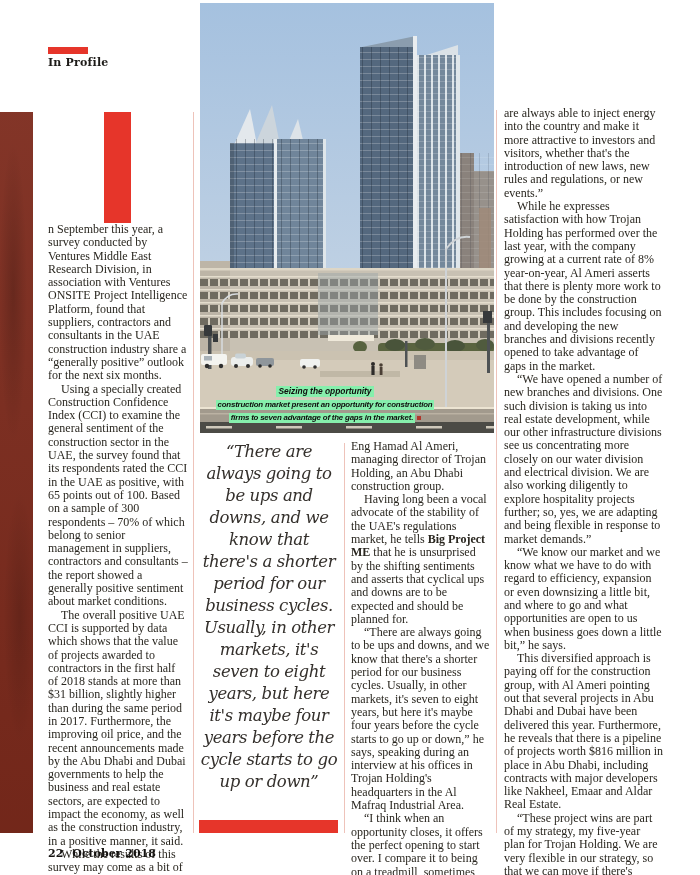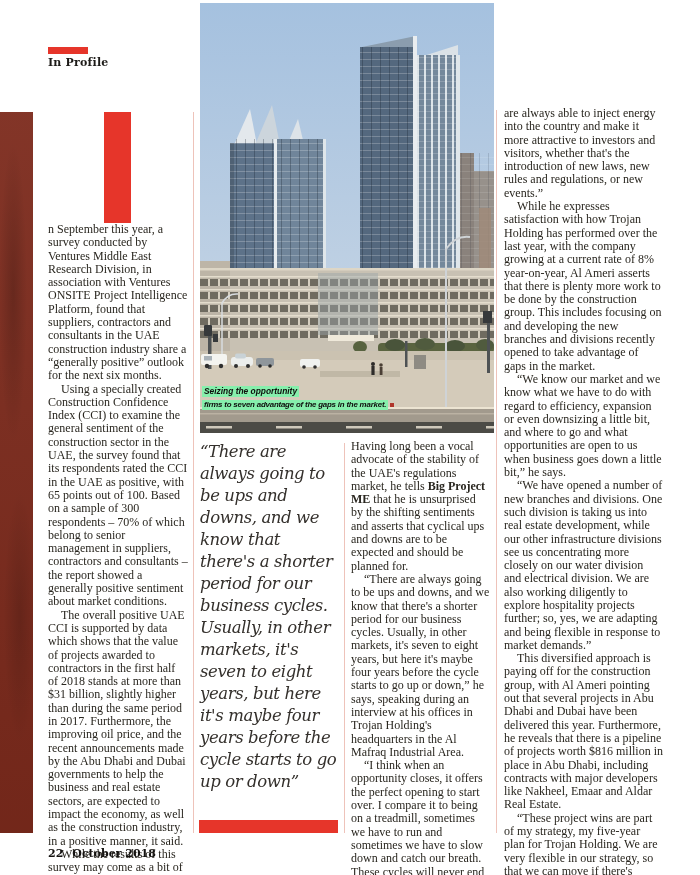--- a/index.html
+++ b/index.html
@@ -1,18 +1,18 @@
 <!DOCTYPE html>
 <html><head>
 <meta charset="utf-8">
 <style>
   html,body{margin:0;padding:0;}
   body{width:700px;height:875px;position:relative;background:#ffffff;overflow:hidden;
        font-family:"Liberation Serif", serif;}
-  .abs{position:absolute;}
+  .abs{position:absolute;text-align:center;}
 
   
   .kicker-bar{left:48px;top:47px;width:40px;height:7px;background:#e6352a;}
   .kicker-label{left:48px;top:56px;font-family:"DejaVu Serif",serif;font-weight:bold;
                 font-size:11px;color:#1d1b18;letter-spacing:.2px;}
 
   
   .left-strip{left:0;top:112px;width:33px;height:721px;
       background:#7c2a1c;
       background-image:radial-gradient(ellipse 60% 30% at 40% 25%, rgba(0,0,0,.18), transparent 70%),
@@ -178,45 +178,47 @@
     <rect x="6" y="423" width="26" height="2.5" fill="#cfc9bb"></rect>
     <rect x="76" y="423" width="26" height="2.5" fill="#cfc9bb"></rect>
     <rect x="146" y="423" width="26" height="2.5" fill="#cfc9bb"></rect>
     <rect x="216" y="423" width="26" height="2.5" fill="#cfc9bb"></rect>
     <rect x="286" y="423" width="8" height="2.5" fill="#cfc9bb"></rect>
   </svg>
 </div>
 
 <div class="abs caption">
   <div class="line title"><span class="hl">Seizing the opportunity</span></div>
+  <div class="line"><span class="hl">construction market present an opportunity for construction</span></div>
   <div class="line"><span class="hl">firms to seven advantage of the gaps in the market.</span><span class="cap-end"></span></div>
 </div>
 
 <div class="abs dropcap"></div>
 
 <div class="abs bodycol col1">
   <p>n September this year, a survey conducted by Ventures Middle East Research Division, in association with Ventures ONSITE Project Intelligence Platform, found that suppliers, contractors and consultants in the UAE construction industry share a “generally positive” outlook for the next six months.</p>
   <p>Using a specially created Construction Confidence Index (CCI) to examine the general sentiment of the construction sector in the UAE, the survey found that its respondents rated the CCI in the UAE as positive, with 65 points out of 100. Based on a sample of 300 respondents – 70% of which belong to senior management in suppliers, contractors and consultants – the report showed a generally positive sentiment about market conditions.</p>
   <p>The overall positive UAE CCI is supported by data which shows that the value of projects awarded to contractors in the first half of 2018 stands at more than $31 billion, slightly higher than during the same period in 2017. Furthermore, the improving oil price, and the recent announcements made by the Abu Dhabi and Dubai governments to help the business and real estate sectors, are expected to impact the economy, as well as the construction industry, in a positive manner, it said.</p>
   <p>While the results of this survey may come as a bit of a surprise to some, given how the construction industry has struggled in recent years, they are as per the expectations of</p>
 </div>
 
 <div class="abs pull-quote">“There are always going to be ups and downs, and we know that there's a shorter period for our business cycles. Usually, in other markets, it's seven to eight years, but here it's maybe four years before the cycle starts to go up or down”</div>
 <div class="abs quote-bar"></div>
 
 <div class="abs bodycol col2">
+  <p>Eng Hamad Al Ameri, managing director of Trojan Holding, an Abu Dhabi construction group.</p>
   <p><span>Having long been a vocal advocate of the stability of the UAE's regulations market, he tells </span><span class="bold-inline">Big Project ME</span><span> that he is unsurprised by the shifting sentiments and asserts that cyclical ups and downs are to be expected and should be planned for.</span></p>
   <p>“There are always going to be ups and downs, and we know that there's a shorter period for our business cycles. Usually, in other markets, it's seven to eight years, but here it's maybe four years before the cycle starts to go up or down,” he says, speaking during an interview at his offices in Trojan Holding's headquarters in the Al Mafraq Industrial Area.</p>
   <p>“I think when an opportunity closes, it offers the perfect opening to start over. I compare it to being on a treadmill, sometimes we have to run and sometimes we have to slow down and catch our breath. These cycles will never end, but our leaders in the UAE</p>
 </div>
 
 <div class="abs bodycol col3">
   <p>are always able to inject energy into the country and make it more attractive to investors and visitors, whether that's the introduction of new laws, new rules and regulations, or new events.”</p>
   <p>While he expresses satisfaction with how Trojan Holding has performed over the last year, with the company growing at a current rate of 8% year-on-year, Al Ameri asserts that there is plenty more work to be done by the construction group. This includes focusing on and developing the new branches and divisions recently opened to take advantage of gaps in the market.</p>
+  <p>“We have opened a number of new branches and divisions. One such division is taking us into real estate development, while our other infrastructure divisions see us concentrating more closely on our water division and electrical division. We are also working diligently to explore hospitality projects further; so, yes, we are adapting and being flexible in response to market demands.”</p>
   <p>“We know our market and we know what we have to do with regard to efficiency, expansion or even downsizing a little bit, and where to go and what opportunities are open to us when business goes down a little bit,” he says.</p>
-  <p>“We have opened a number of new branches and divisions. One such division is taking us into real estate development, while our other infrastructure divisions see us concentrating more closely on our water division and electrical division. We are also working diligently to explore hospitality projects further; so, yes, we are adapting and being flexible in response to market demands.”</p>
   <p>This diversified approach is paying off for the construction group, with Al Ameri pointing out that several projects in Abu Dhabi and Dubai have been delivered this year. Furthermore, he reveals that there is a pipeline of projects worth $816 million in place in Abu Dhabi, including contracts with major developers like Nakheel, Emaar and Aldar Real Estate.</p>
   <p>“These project wins are part of my strategy, my five-year plan for Trojan Holding. We are very flexible in our strategy, so that we can move if there's increased demand in the market – we have to be,” he asserts.</p>
 </div>
 
 <div class="abs footer">
   <span>22</span><span class="issue">October 2018</span>
 </div>
 
 </body></html>

